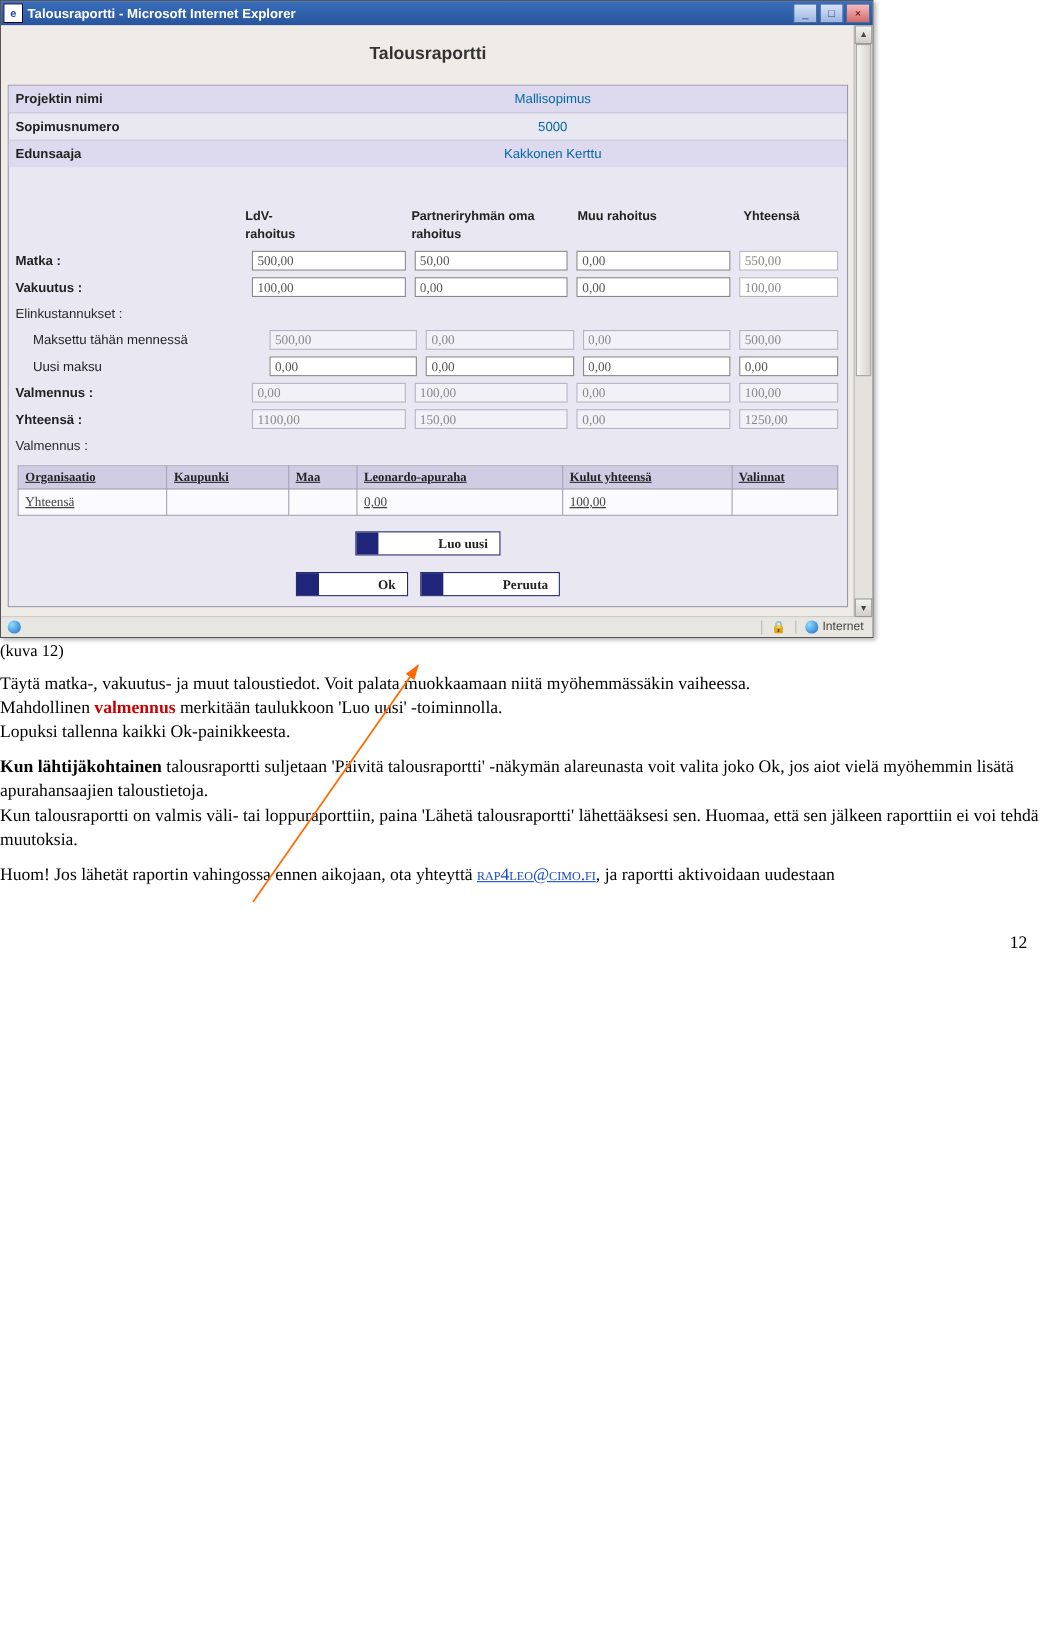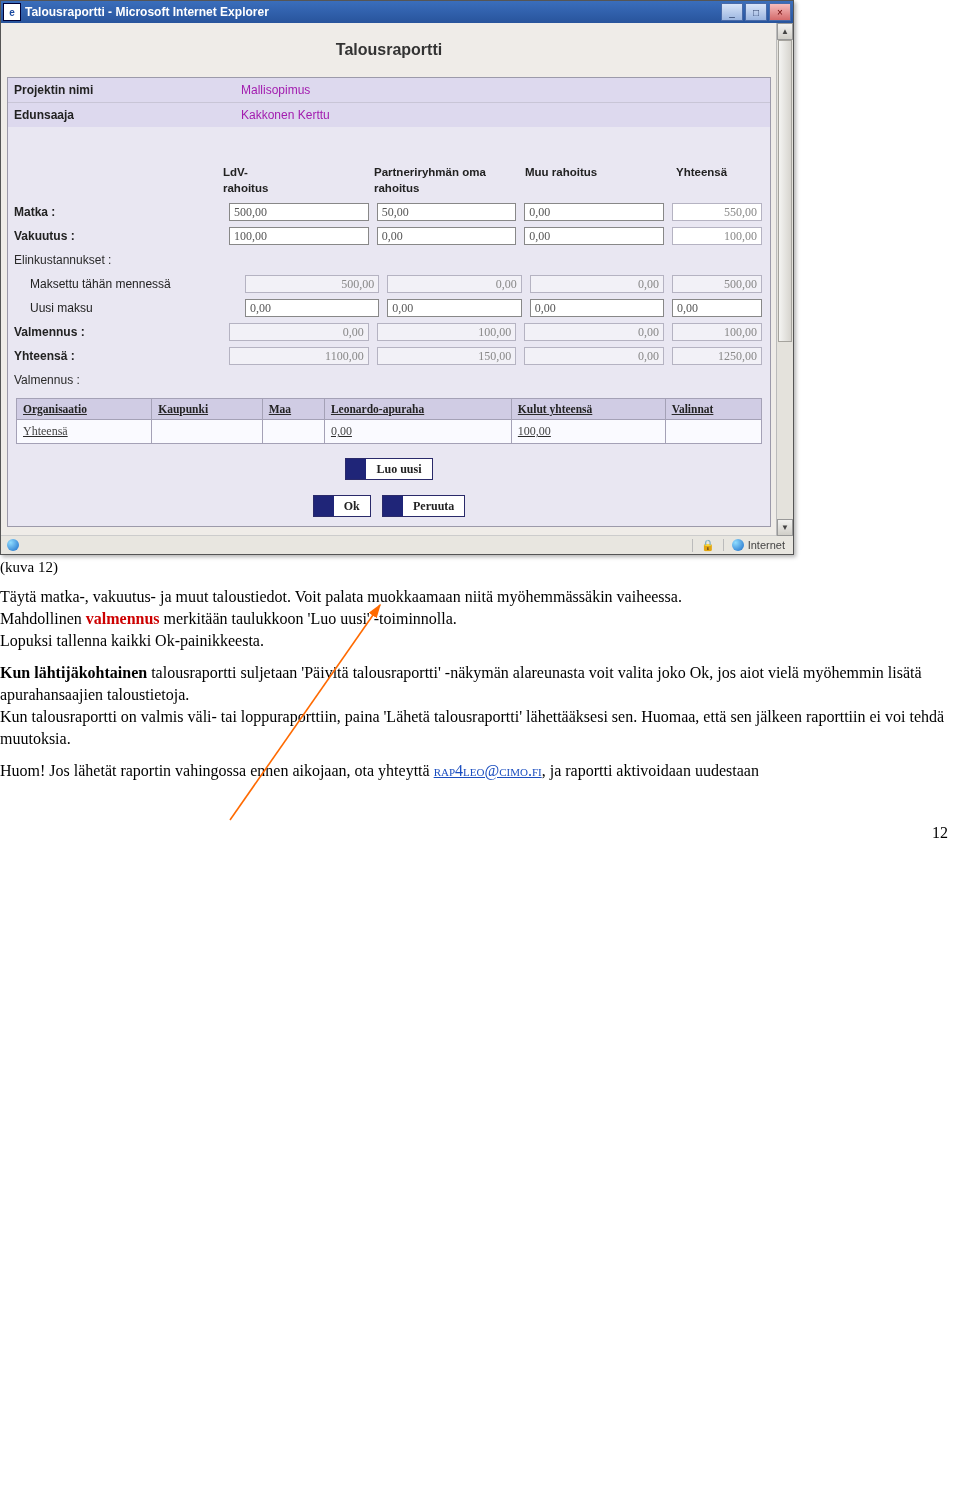--- a/index.html
+++ b/index.html
@@ -27,57 +27,57 @@
   .statusbar .lock{ font-size:11px; color:#8a7a2a;}
   .statusbar .pane{ border-left:1px solid #bbb; padding:0 8px; display:flex; align-items:center; gap:4px;}
 
   .content { padding:6px 22px 8px 6px; }
   h2.formtitle { text-align:center; font: bold 16px/18px Verdana, Tahoma, Geneva, sans-serif; color:#333; margin:12px 0 18px 0; }
   .formbox { background:#e9e7f2; border:1px solid #9c9aaa; font: 12px/16px Tahoma, Verdana, sans-serif; color:#2a2a2a; }
   .lav { background:#ddd9ee; }
   .row { display:flex; align-items:center; border-bottom:1px solid #c8c5d6; }
   .row.noborder{border-bottom:none;}
   .lbl { width:215px; padding:4px 6px; font-weight:bold; color:#222;}
-  .val { flex:1; padding:4px 6px; color:#a21caf; }
+  .val { flex:1; padding:4px 6px; color:#0369a1;text-align:center; }
 
   .cols { display:flex; }
   .cols .lblcol { width:215px; }
   .cols .c { flex:1; padding:4px 4px 4px 0; }
   .cols .c .hdr { font-weight:bold; font-size:11.5px; color:#222; min-height:32px;margin-top:33px;}
   .cols .c.narrow{ flex:0 0 90px;}
 
   .datarow { display:flex; align-items:center; padding:3px 0;}
   .datarow .dlbl { width:215px; padding-left:6px; font-weight:bold; color:#222;}
   .datarow.indent .dlbl { padding-left:22px; font-weight:normal; }
   .datarow .dcell { flex:1; padding-right:8px; }
   .datarow .dcell.narrow{flex:0 0 90px;}
   .inp { width:100%; height:18px; box-sizing:border-box; border:1px solid #888; background:#fff; font:12px Tahoma; padding:0 4px; color:#555;}
-  .inp.ro { background:#f2f1f7; color:#888; border-color:#b5b3c2;text-align:right;}
+  .inp.ro { background:#f2f1f7; color:#888; border-color:#b5b3c2;}
   .inp.ro.white { background:#fff; }
   .section-hdr { padding:4px 6px; font-weight:normal; }
 
   
   .tblwrap { padding:6px 8px 8px 8px;text-decoration:underline; }
   table.inner { width:100%; border-collapse:collapse; background:#fff; }
   table.inner th { background:#d0cce4; border:1px solid #a4a1b6; font:bold 11.5px Tahoma; text-align:left; padding:4px 6px; color:#222;}
   table.inner td { border:1px solid #a4a1b6; font:12px Tahoma; padding:4px 6px; color:#444; background:#fafaff;}
   .icongroup { display:flex; gap:4px; }
   .iconbtn { width:18px; height:18px; border:1px solid #888; background:linear-gradient(to bottom,#fafafa,#ddd); display:flex; align-items:center; justify-content:center; font-size:12px; color:#555;}
 
   .btnrow { text-align:center; padding:6px 0; }
-  .appbtn { display:inline-flex; align-items:center; border:1px solid #2a2a6a; background:#fff; padding:0; margin:0 4px; font:bold 12px Tahoma; color:#222;}
+  .appbtn { display:inline-flex; align-items:center; border:1px solid #2a2a6a; background:#fff; padding:0; margin:0 4px; font:bold 12px Tahoma; color:#222;gap:44px;}
   .appbtn .bsq { width:20px; height:20px; background:#1f2578;}
   .appbtn .btxt { padding:0 10px; }
 
   
   .para { font: 16px/22px "Times New Roman", Times, serif; margin:10px 0; }
   .para a { color:#1a4dbf; text-decoration: underline; font-variant: small-caps; }
   .red { color:#cc0000; font-weight:bold; }
   .caption { font: 15px "Times New Roman", Times, serif; margin:4px 0 4px 0;}
-  .pageno { position:absolute; right:12px; bottom:10px; font:16px "Times New Roman", Times, serif;}
+  .pageno { position:absolute; right:26px; bottom:10px; font:16px "Times New Roman", Times, serif;}
 
   
   .arrow-svg { position:absolute; left:0; top:0; pointer-events:none; }
 </style>
 </head>
 <body>
 <div class="page">
 
 <div class="win">
   <div class="titlebar">
@@ -91,20 +91,24 @@
       <span class="winbtn close">×</span>
     </span>
   </div>
   <div class="client">
     <div class="content">
       <h2 class="formtitle">Talousraportti</h2>
       <div class="formbox">
         <div class="row lav">
               <div class="lbl">Projektin nimi</div>
               <div class="val">Mallisopimus</div>
+            </div>
+        <div class="row">
+              <div class="lbl">Sopimusnumero</div>
+              <div class="val">5000</div>
             </div>
         <div class="row lav noborder">
               <div class="lbl">Edunsaaja</div>
               <div class="val">Kakkonen Kerttu</div>
             </div>
 
         <div class="cols">
           <div class="lblcol"></div>
           <div class="c">
                 <div class="hdr">LdV-<br>rahoitus</div>

